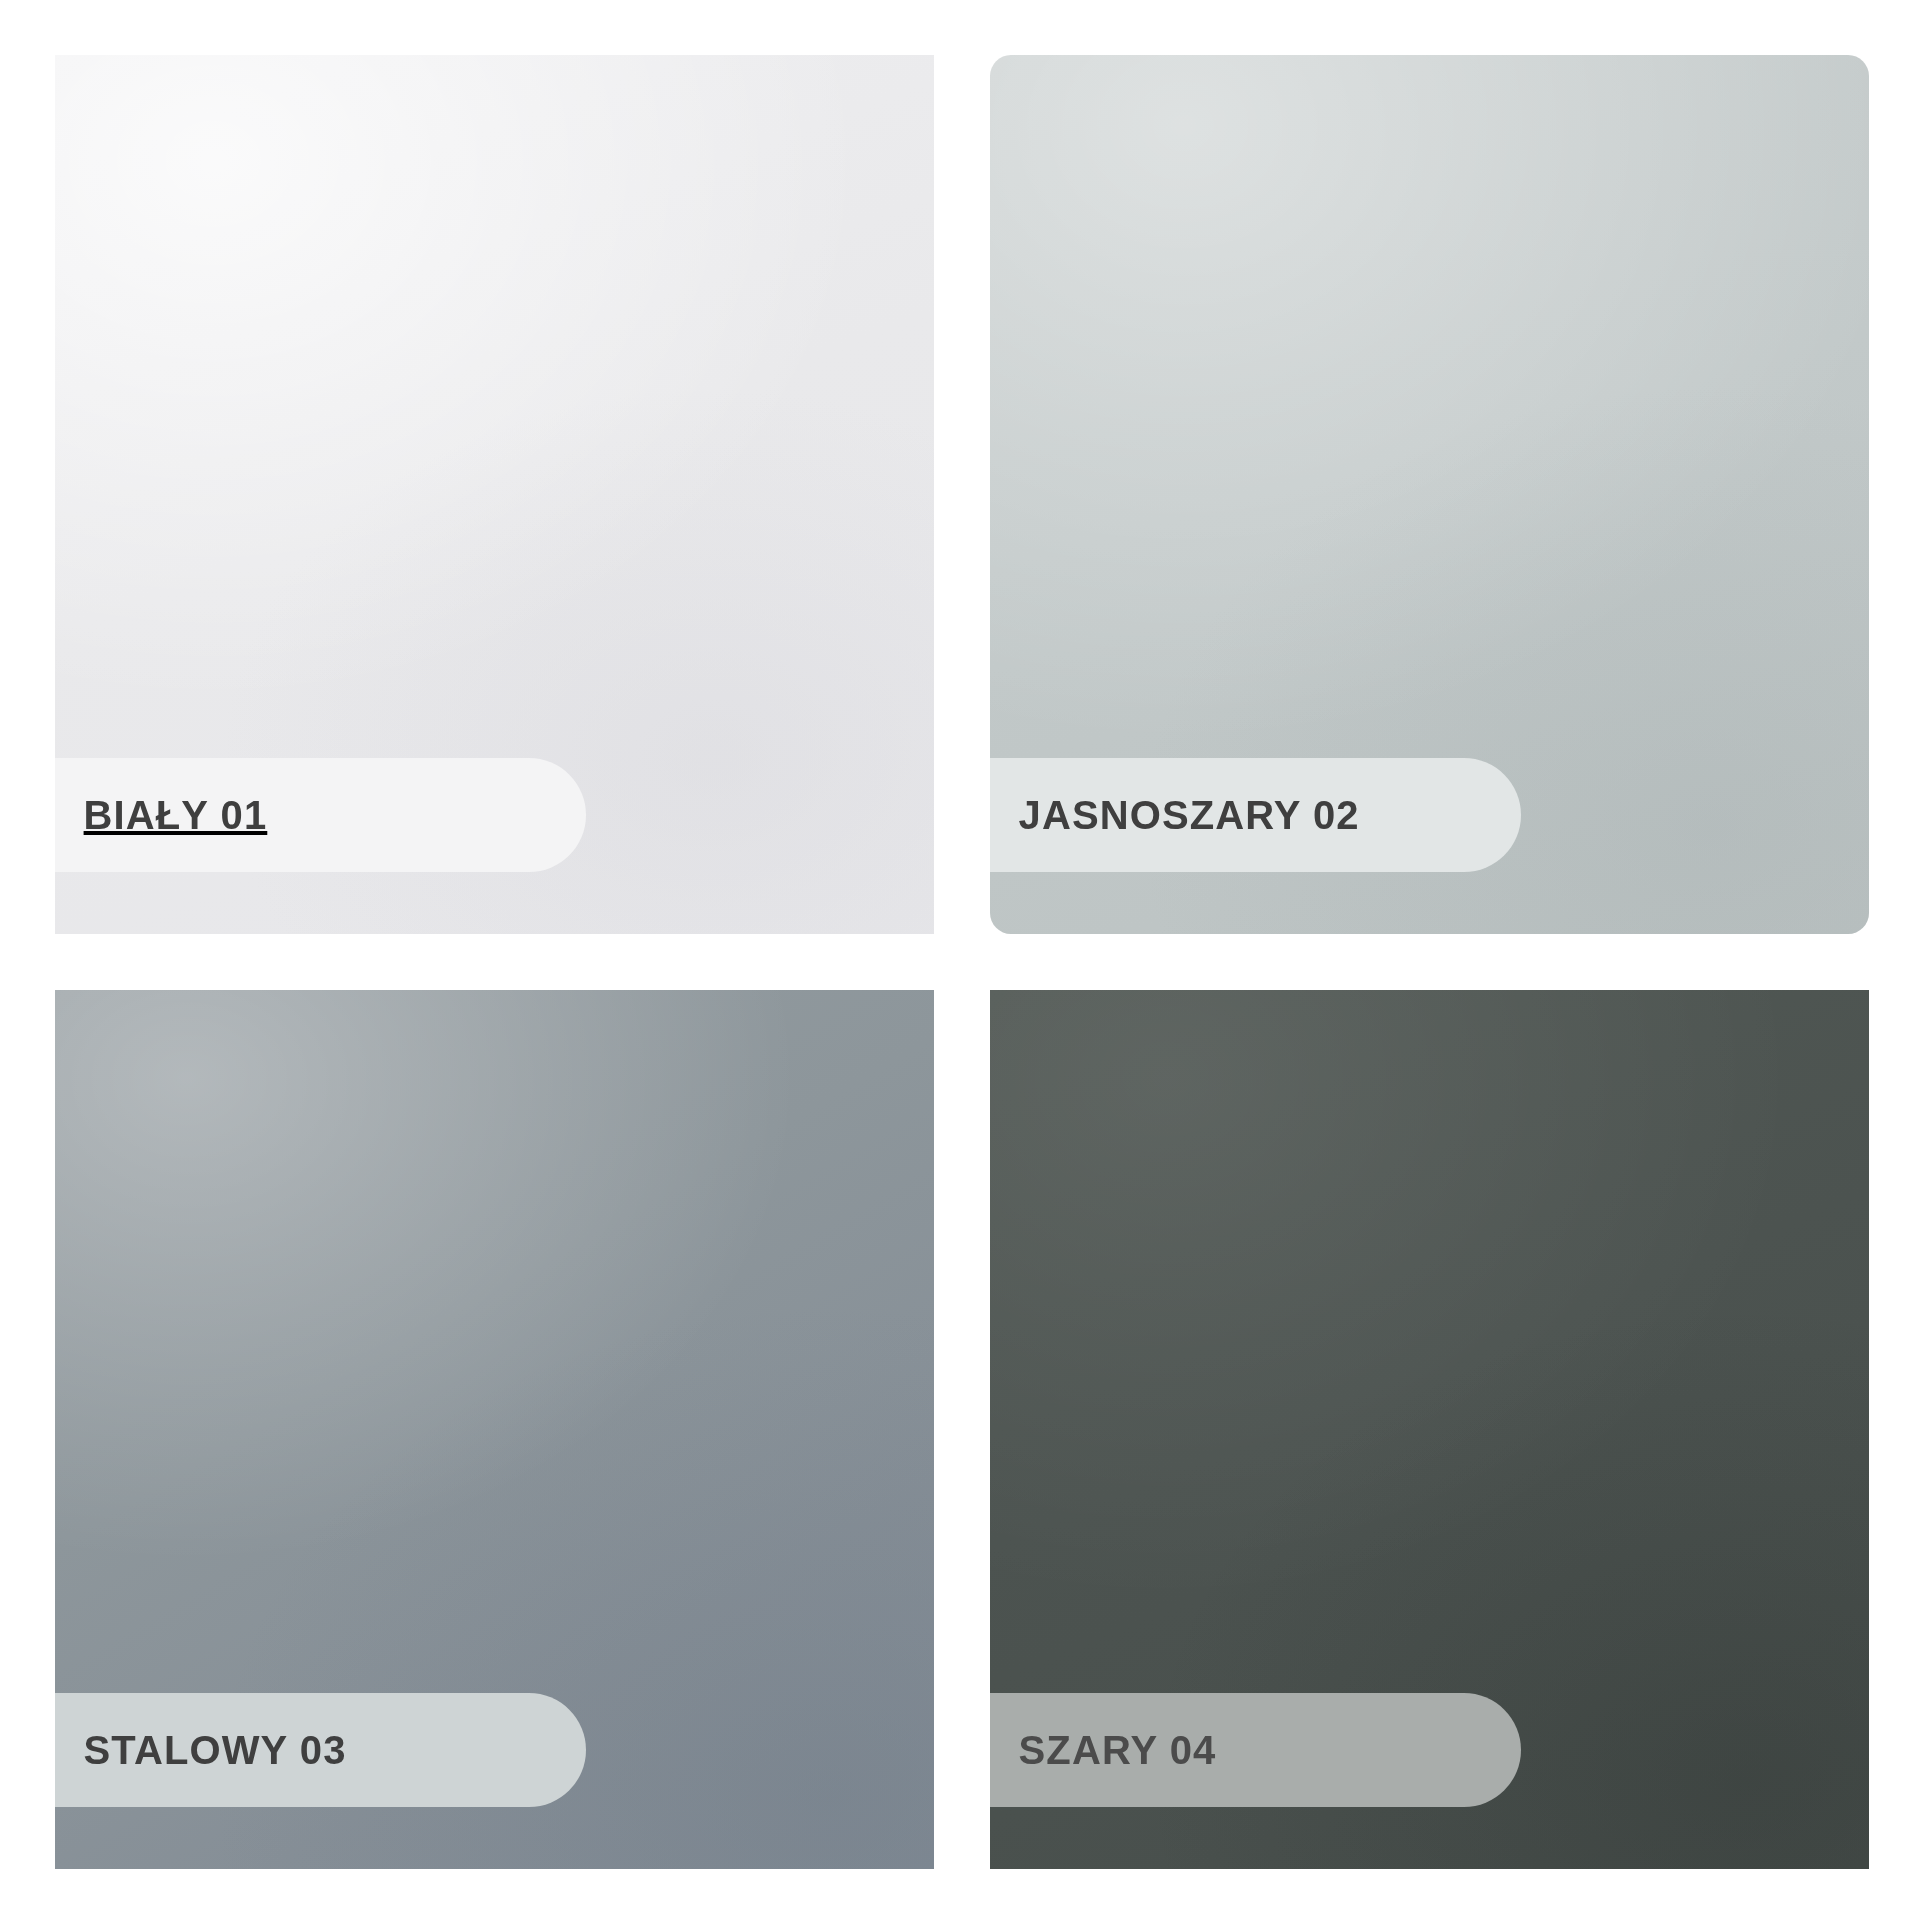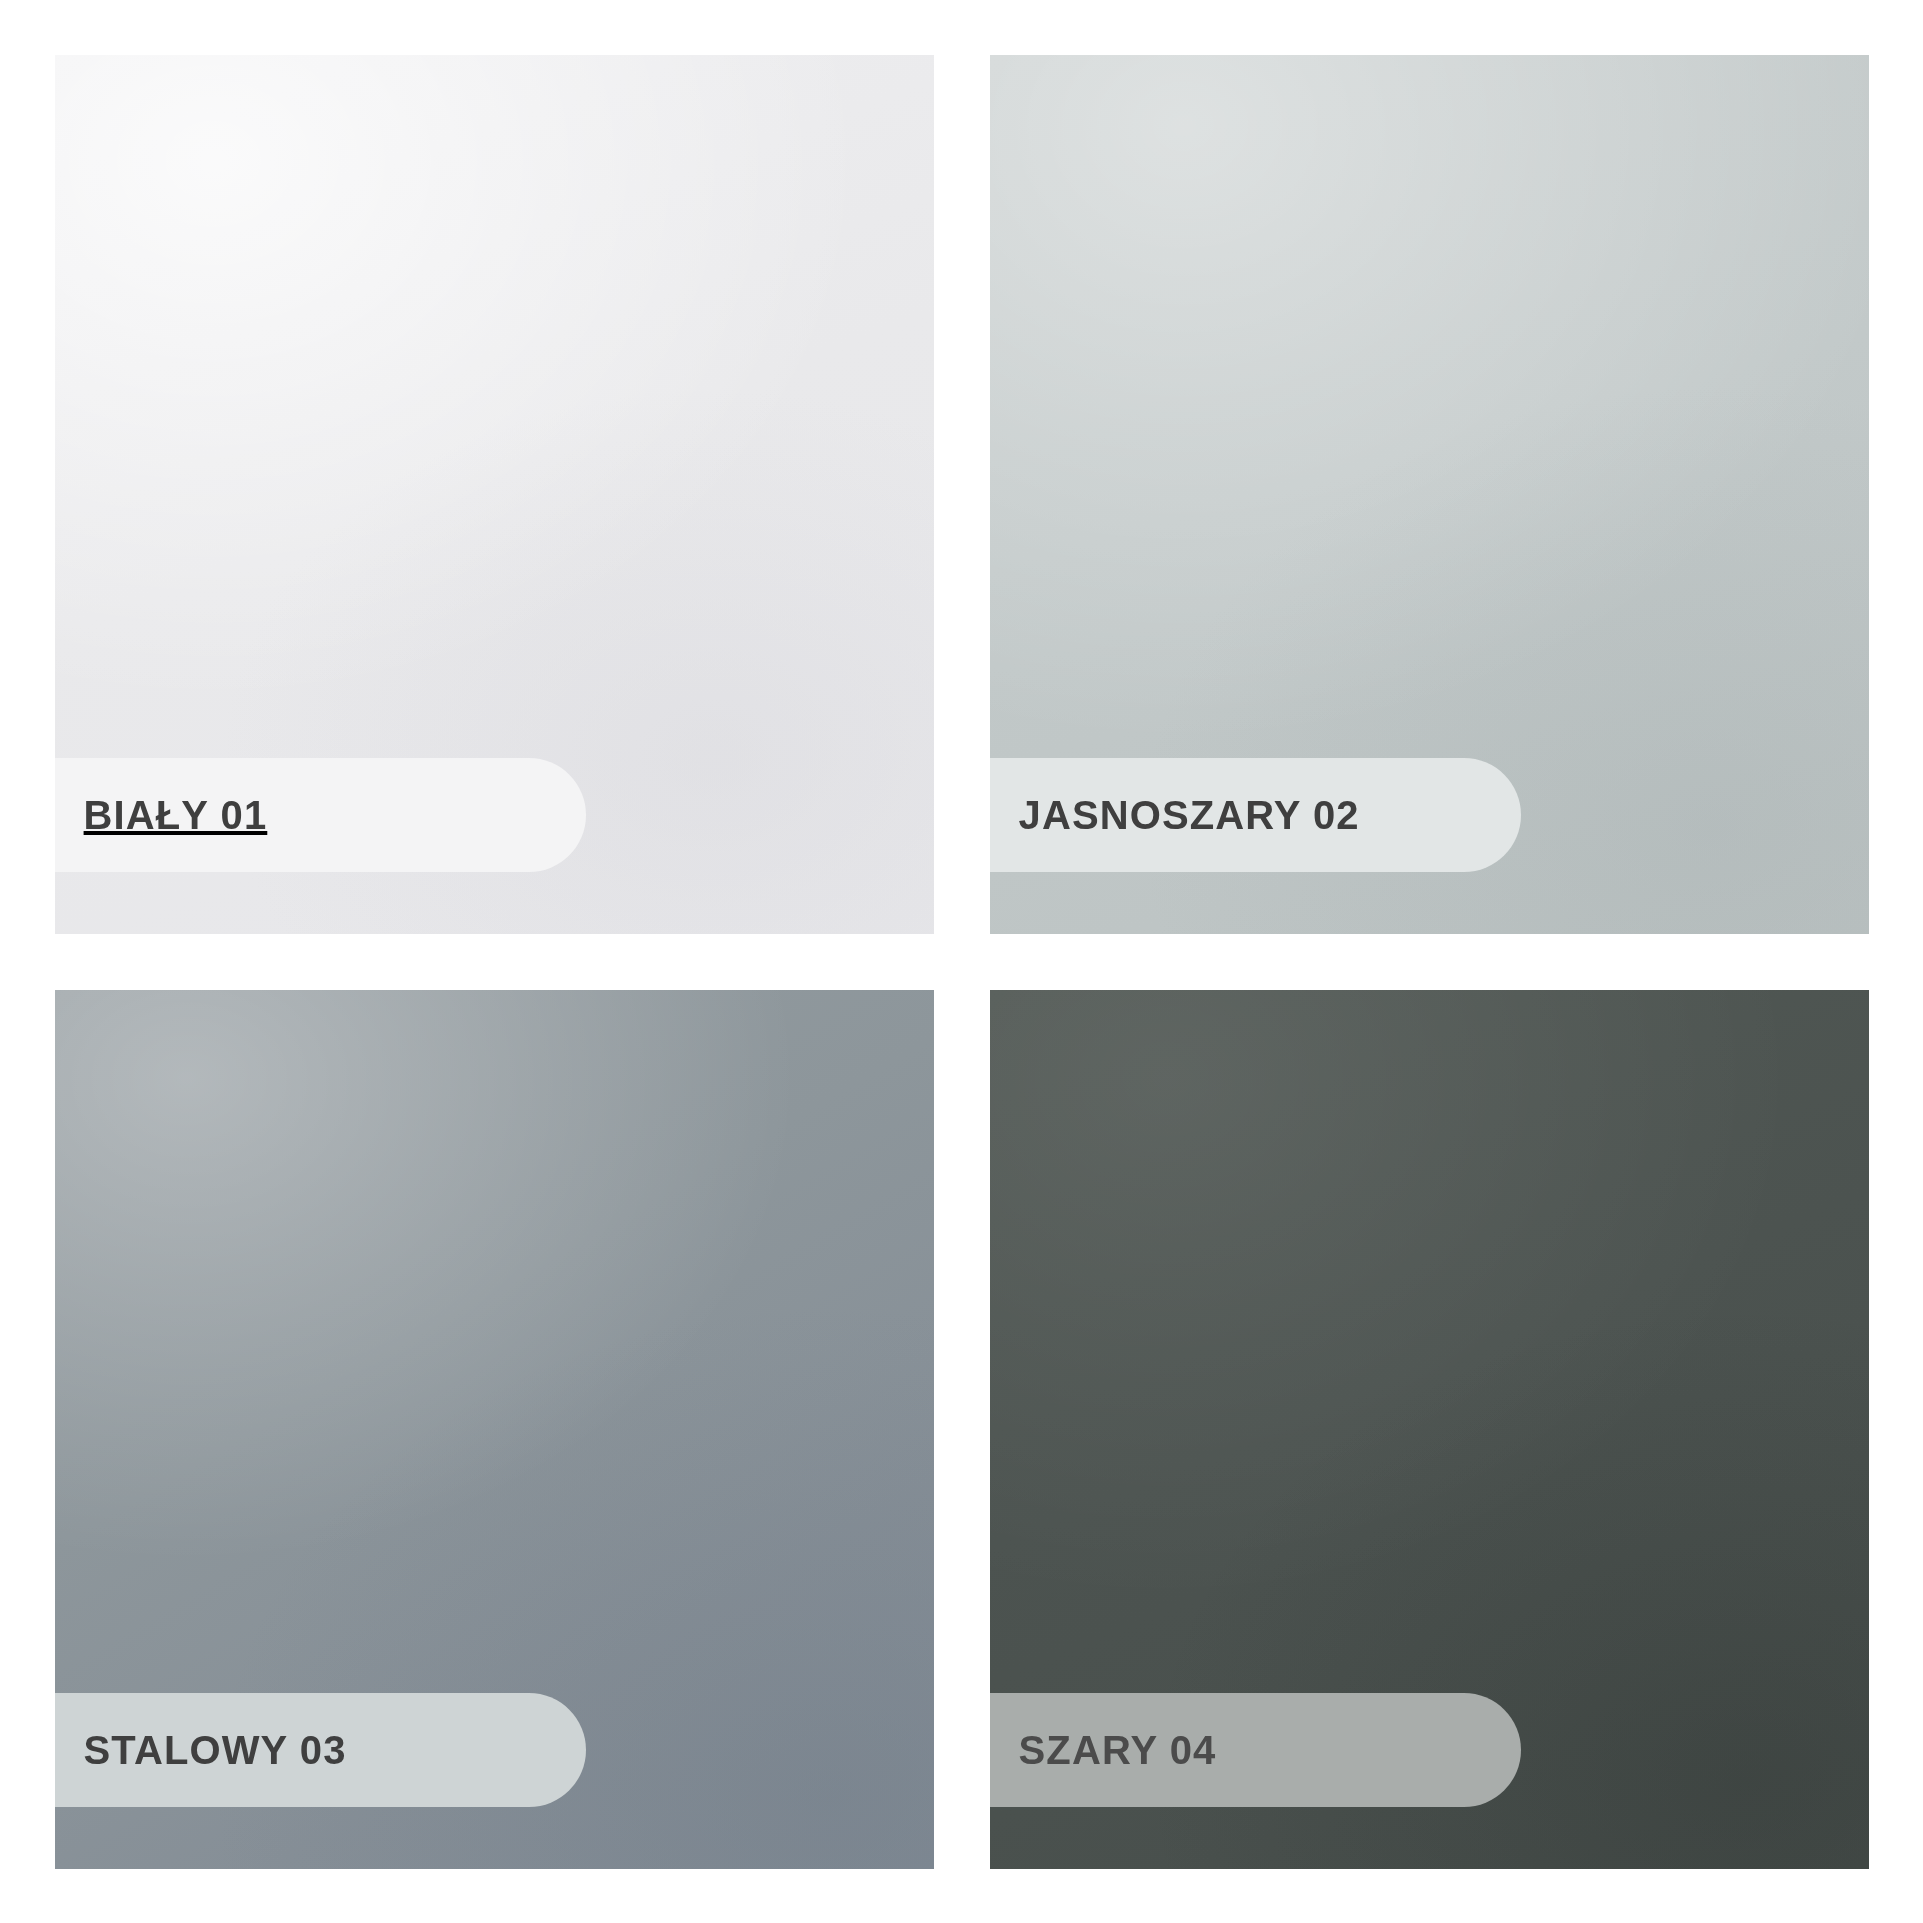--- a/index.html
+++ b/index.html
@@ -48,20 +48,21 @@
   }
   .sw-01 .sheen {
     background-image:
       radial-gradient(80% 60% at 75% 80%, rgba(214,214,219,0.40) 0%, rgba(214,214,219,0) 70%);
   }
 
   .sw-02 {
     background-image:
       radial-gradient(130% 110% at 22% 8%, rgba(255,255,255,0.42) 0%, rgba(255,255,255,0) 64%),
       linear-gradient(165deg, #c7cdcd 0%, #c2c9c9 46%, #bcc3c3 100%);
+    border-radius: 21px;
   }
   .sw-02 .sheen {
     background-image:
       radial-gradient(90% 70% at 82% 88%, rgba(160,170,171,0.30) 0%, rgba(160,170,171,0) 72%);
   }
 
   .sw-03 {
     background-image:
       radial-gradient(120% 95% at 15% 10%, rgba(255,255,255,0.30) 0%, rgba(255,255,255,0) 58%),
       linear-gradient(150deg, #949ca0 0%, #8d969b 40%, #868f97 72%, #828c96 100%);

